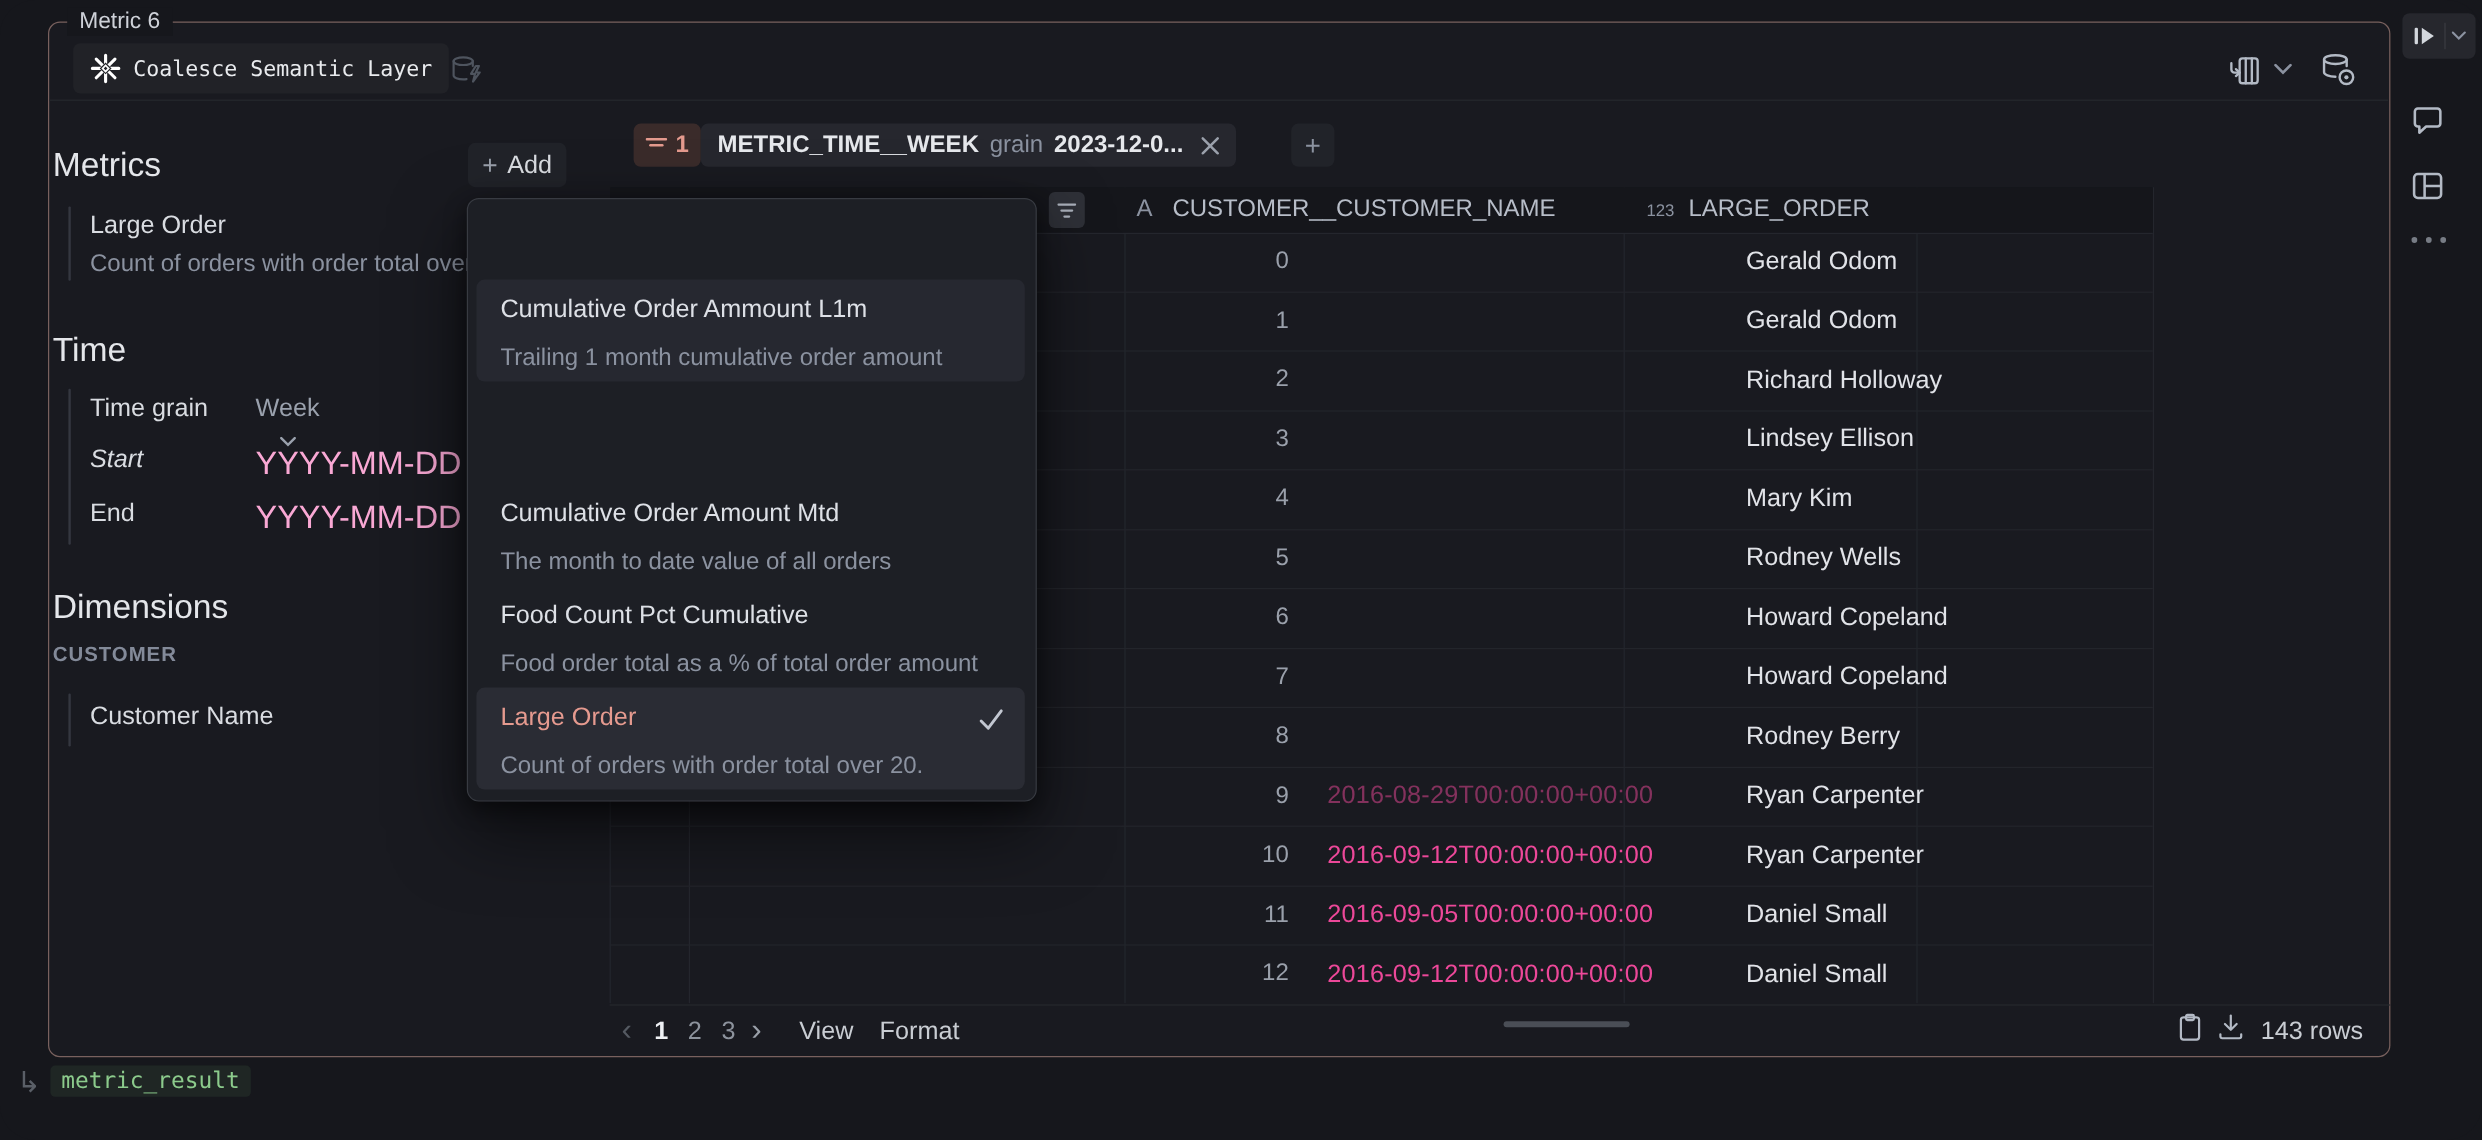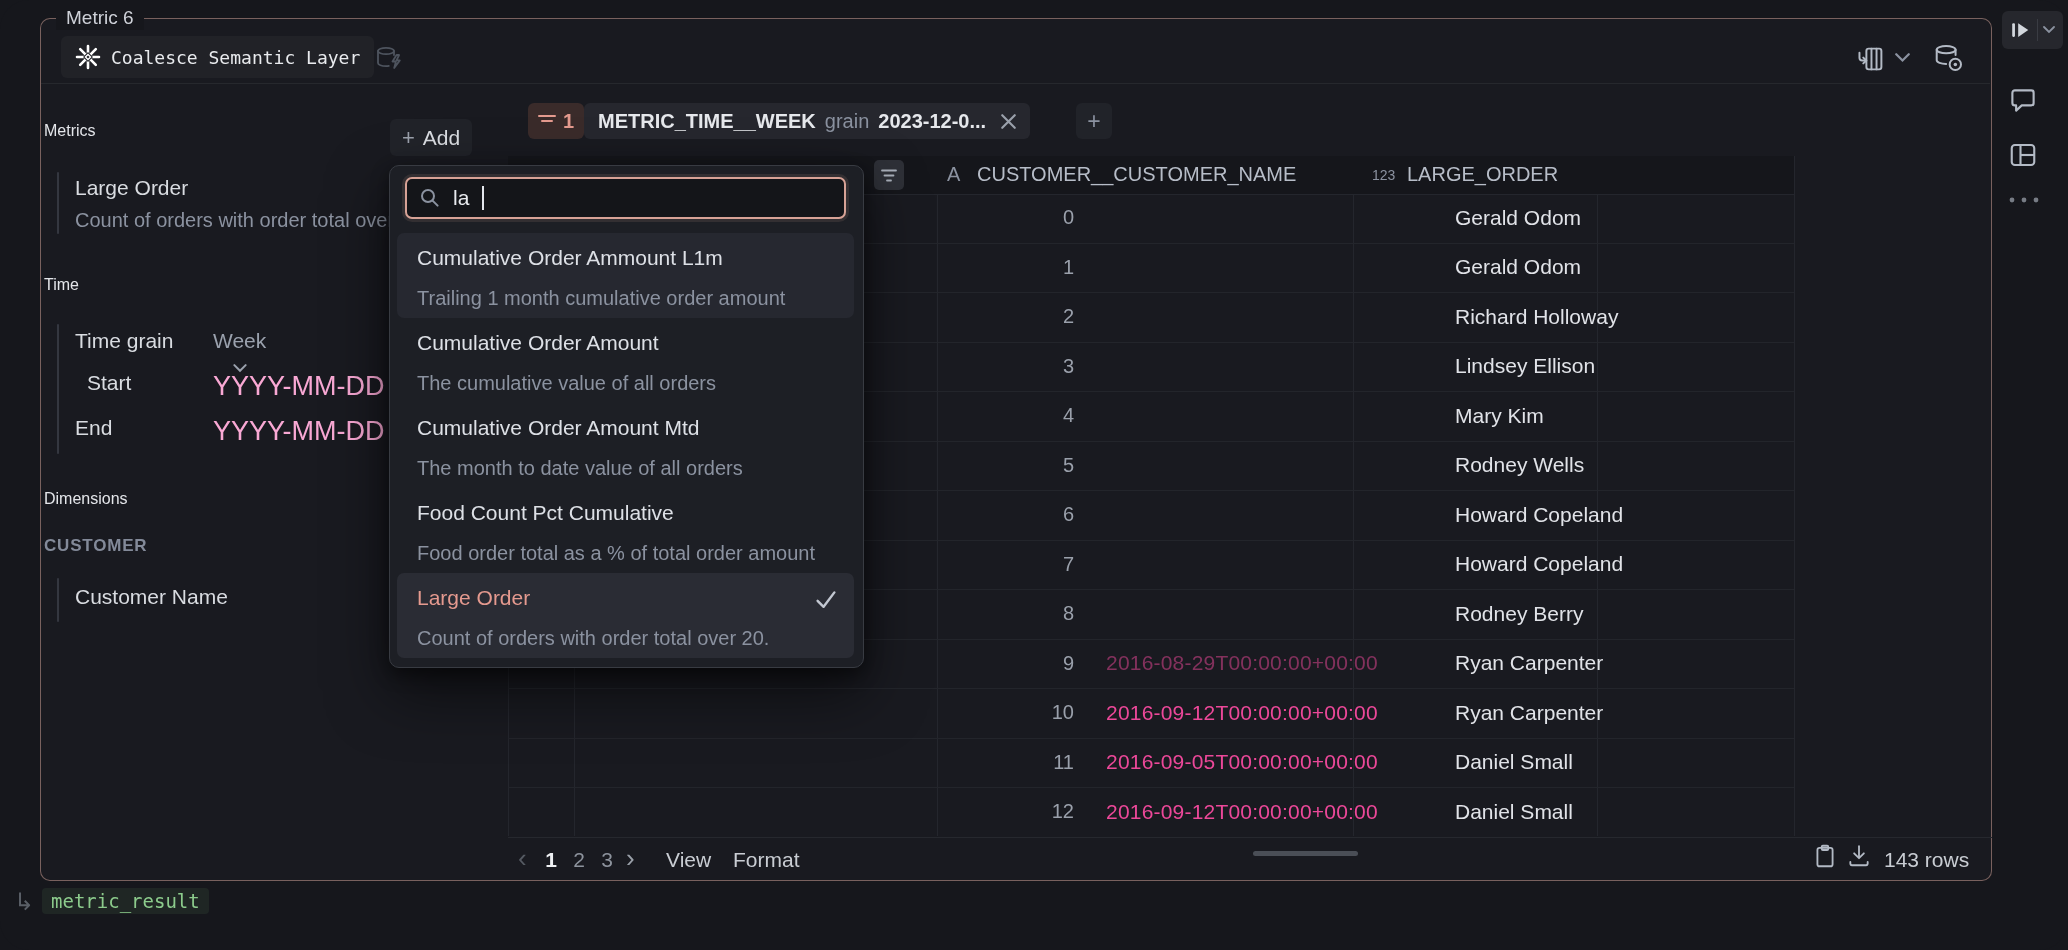--- a/index.html
+++ b/index.html
@@ -6,21 +6,21 @@
   .page{position:relative;width:2068px;height:950px;background:#16171c;overflow:hidden;
         font-family:"Liberation Sans",sans-serif;color:#dcdfe4;border-radius:29px;}
   .a{position:absolute;}
   .cell-frame{border:1px solid rgba(201,156,146,0.55);border-radius:10px;background:#191a20;}
   .legend{background:#16171c;padding:0 10px;font-size:19px;color:#ced1d8;line-height:24px;}
   .badge{display:flex;align-items:center;gap:10px;background:#212227;border-radius:6px;padding:0 14px;height:42px;
          font-family:"DejaVu Sans Mono",monospace;font-size:18px;color:#e9ebee;}
   .hdr-div{height:1px;background:#26282d;}
   .icon{display:flex;align-items:center;justify-content:center;color:#b3bac5;}
   .dim-icon{color:#4e545e;}
-  .heading{font-size:16px;color:#e4e6ea;font-weight:500;text-align:right;}
+  .heading{font-size:28px;color:#e4e6ea;font-weight:500;text-align:right;}
   .lbl{font-size:21px;color:#d9dce1;}
   .muted{color:#8b92a0;}
   .ph{font-size:27px;color:#f9a8d4;}
   .vline{width:2px;background:#343740;border-radius:1px;}
   .group-caps{font-size:17px;font-weight:700;letter-spacing:0.8px;color:#838a99;}
   .btn{display:flex;align-items:center;justify-content:center;background:#212329;border-radius:6px;cursor:pointer;}
   .chip-filter{display:flex;align-items:center;gap:7px;background:#3a2b2a;border-radius:6px;padding:0 10px;height:36px;
                color:#e49a8e;font-size:20px;font-weight:600;}
   .pill{display:flex;align-items:center;gap:9px;background:#26272e;border-radius:6px;padding:0 14px;height:36px;font-size:20px;}
   .pill .field{font-weight:700;color:#e6e8ec;}
@@ -147,21 +147,21 @@
   <div class="a vline" style="left:57px;top:324px;height:130px;"></div>
   <div class="a lbl" style="left:75px;top:329px;">Time grain</div>
   <div class="a" style="left:213px;top:329px;display:flex;align-items:center;gap:8px;flex-direction:column;">
     <span class="lbl" style="color:#9aa1ad;">Week</span>
     <span class="icon" style="color:#9aa1ad;margin-top:3px;">
       <svg width="14" height="9" viewBox="0 0 12 8" stroke="currentColor" stroke-width="1.8" fill="none" stroke-linecap="round">
           <path d="M1 1 L6 6 L11 1"></path>
         </svg>
     </span>
   </div>
-  <div class="a lbl" style="left:87px;top:371px;">Start</div>
+  <div class="a lbl" style="left:75px;top:371px;font-style:italic;">Start</div>
   <div class="a ph" style="left:213px;top:371px;">YYYY-MM-DD</div>
   <div class="a lbl" style="left:75px;top:416px;">End</div>
   <div class="a ph" style="left:213px;top:416px;">YYYY-MM-DD</div>
 
   <div class="a heading" style="left:44px;top:490px;">Dimensions</div>
   <div class="a group-caps" style="left:44px;top:536px;">CUSTOMER</div>
   <div class="a vline" style="left:57px;top:578px;height:44px;"></div>
   <div class="a lbl" style="left:75px;top:585px;">Customer Name</div>
 
   <div class="a btn" style="left:390px;top:119px;width:82px;height:37px;gap:8px;">
@@ -310,38 +310,24 @@
   <span class="a icon" style="left:1846px;top:843px;">
     <svg width="26" height="26" viewBox="0 0 24 24" stroke="currentColor" stroke-width="1.7" fill="none" stroke-linecap="round" stroke-linejoin="round">
       <path d="M12 3 v10"></path>
         <path d="M7.5 9.5 L12 14 L16.5 9.5"></path>
         <path d="M4 17.5 v1.5 a1.5 1.5 0 0 0 1.5 1.5 h13 a1.5 1.5 0 0 0 1.5 -1.5 v-1.5"></path>
     </svg>
   </span>
   <span class="a ftxt" style="left:1884px;top:848px;">143 rows</span>
 
   <div class="a dropdown" style="left:389px;top:165px;width:473px;height:501px;z-index:10;"></div>
-  <div class="a search" style="left:405px;top:177px;width:413px;height:38px;z-index:11;" role="textbox">
-    <span class="icon" style="color:#8b92a0;">
-      <svg width="22" height="22" viewBox="0 0 22 22" stroke="currentColor" stroke-width="2" fill="none" stroke-linecap="round">
-          <circle cx="9" cy="9" r="6"></circle>
-          <line x1="13.6" y1="13.6" x2="18.6" y2="18.6"></line>
-        </svg>
-    </span>
-    <span>la</span>
-    <span class="caret"></span>
-  </div>
 
   <div class="a dd-item hover" style="left:397px;top:233px;width:457px;height:85px;z-index:11;">
     <div class="t" style="position:absolute;left:20px;top:13px;">Cumulative Order Ammount L1m</div>
     <div class="d" style="position:absolute;left:20px;top:45px;">Trailing 1 month cumulative order amount</div>
-  </div>
-  <div class="a dd-item" style="left:397px;top:318px;width:457px;height:85px;z-index:11;">
-    <div class="t" style="position:absolute;left:20px;top:13px;">Cumulative Order Amount</div>
-    <div class="d" style="position:absolute;left:20px;top:45px;">The cumulative value of all orders</div>
   </div>
   <div class="a dd-item" style="left:397px;top:403px;width:457px;height:85px;z-index:11;">
     <div class="t" style="position:absolute;left:20px;top:13px;">Cumulative Order Amount Mtd</div>
     <div class="d" style="position:absolute;left:20px;top:45px;">The month to date value of all orders</div>
   </div>
   <div class="a dd-item" style="left:397px;top:488px;width:457px;height:85px;z-index:11;">
     <div class="t" style="position:absolute;left:20px;top:13px;">Food Count Pct Cumulative</div>
     <div class="d" style="position:absolute;left:20px;top:45px;">Food order total as a % of total order amount</div>
   </div>
   <div class="a dd-item selected" style="left:397px;top:573px;width:457px;height:85px;z-index:11;">

